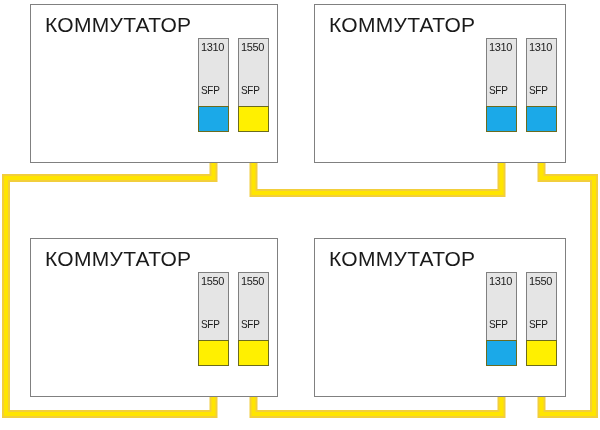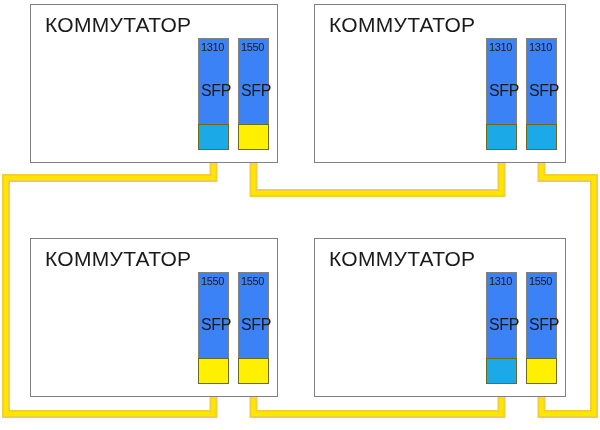--- a/index.html
+++ b/index.html
@@ -37,40 +37,40 @@
     line-height: 24px;
     color: #1a1a1a;
     font-family: "Liberation Sans", sans-serif;
     letter-spacing: 0.3px;
     white-space: nowrap;
   }
   .sfp {
     position: absolute;
     box-sizing: border-box;
     width: 31px;
-    height: 112px;
+    height: 94px;
     border: 1.3px solid #808080;
-    background: #3b82f6;
+    background: #e5e5e5;
     z-index: 5;
   }
   .sfp-wl {
     position: absolute;
     left: 2px;
     top: 2px;
     font-size: 11px;
     line-height: 12px;
     color: #1a1a1a;
     font-family: "Liberation Sans", sans-serif;
     letter-spacing: -0.4px;
   }
   .sfp-type {
     position: absolute;
     left: 2px;
     top: 44px;
-    font-size: 16px;
+    font-size: 10px;
     line-height: 15px;
     color: #1a1a1a;
     font-family: "Liberation Sans", sans-serif;
     letter-spacing: -0.3px;
   }
   .sfp-plug {
     position: absolute;
     left: -1.3px;
     bottom: -1.3px;
     width: 31px;

